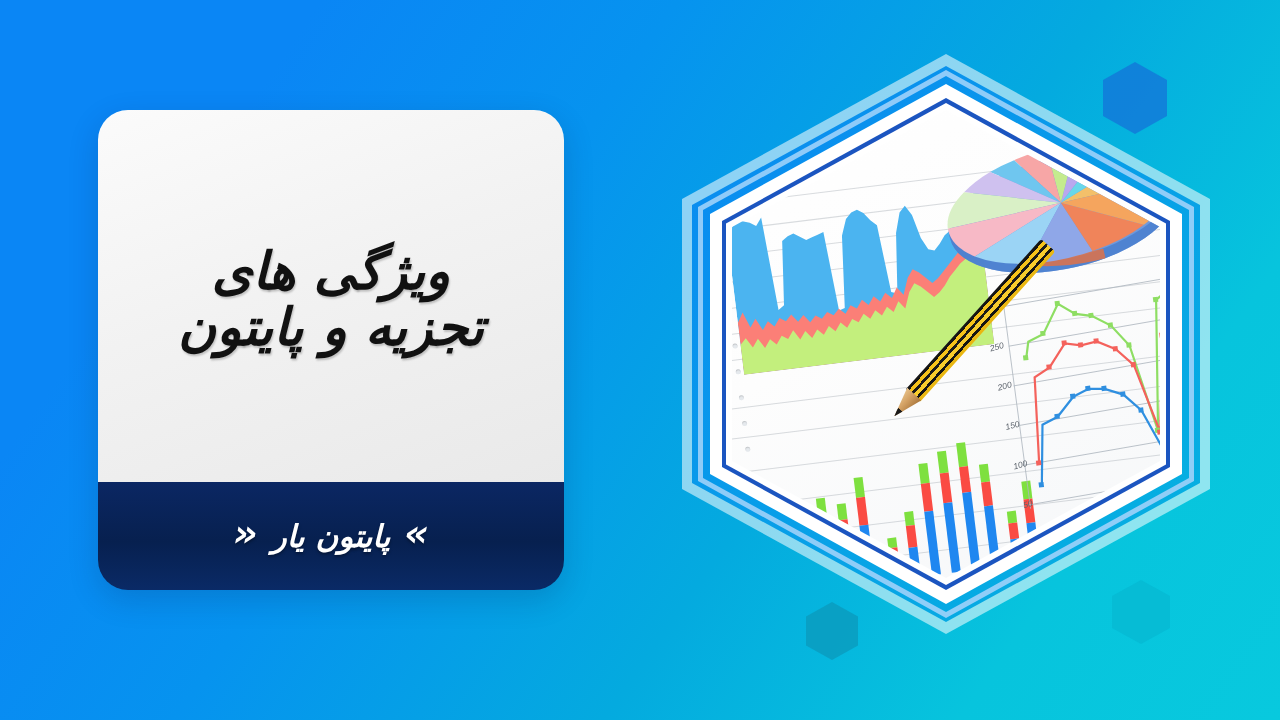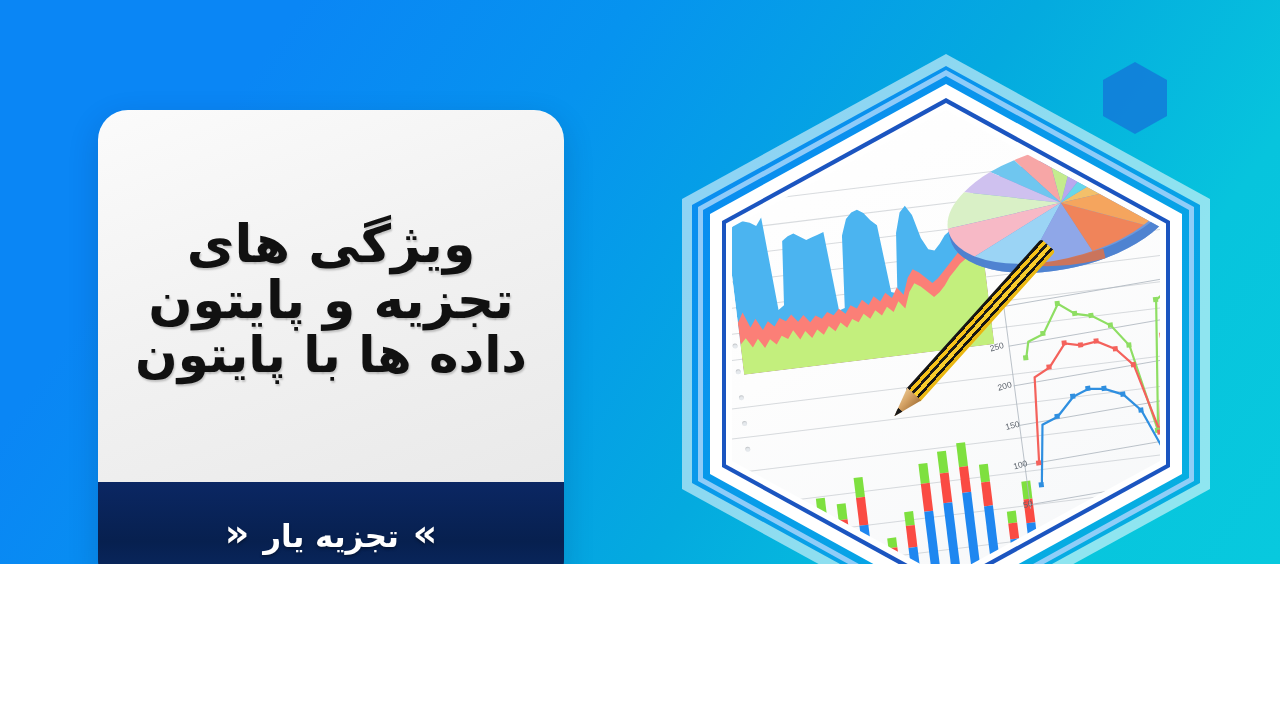--- a/index.html
+++ b/index.html
@@ -5,29 +5,30 @@
   * { margin:0; padding:0; box-sizing:border-box; }
 
   html, body {
     width:1280px; height:720px;
     overflow:hidden;
     font-family:"DejaVu Sans", sans-serif;
   }
 
   #stage {
     position:relative;
-    width:1280px; height:564px;
+    width:1280px; height:720px;
     background:linear-gradient(125deg,
         #0a86f5 0%,
         #0a86f5 18%,
         #0693ef 38%,
         #04aadf 62%,
         #07c4dd 82%,
         #08c9de 100%);
     overflow:hidden;
+    font-style:italic;
   }
 
   
   .deco-hex {
     position:absolute;
     clip-path:polygon(50% 0%, 100% 25%, 100% 75%, 50% 100%, 0% 75%, 0% 25%);
   }
   .deco-hex.r1 { left:1103px; top:62px;  width:64px; height:72px; background:#1377d8; opacity:.80; }
   .deco-hex.r2 { left:806px;  top:602px; width:52px; height:58px; background:#0b9cc0; opacity:.85; }
   .deco-hex.r3 { left:1112px; top:580px; width:58px; height:64px; background:#06bad3; opacity:.85; }
@@ -243,25 +244,24 @@
 <div id="stage">
 
   <div class="deco-hex r1"></div>
   <div class="deco-hex r2"></div>
   <div class="deco-hex r3"></div>
 
   <div id="card">
     <div id="card-body">
       <div class="headline l1">ویژگی های</div>
       <div class="headline l2">تجزیه و پایتون</div>
-      <div class="headline l3">داده ها با پایتون</div>
     </div>
     <div id="card-banner">
       <span class="chev">»</span>
-      <span id="banner-text">تجزیه یار</span>
+      <span id="banner-text">پایتون یار</span>
       <span class="chev">«</span>
     </div>
   </div>
 
   <div id="hex-wrap">
     <div class="hex-outline" id="ring-outer"></div>
     <div class="hex-outline" id="ring-outer-in"></div>
     <div class="hex-outline" id="ring-mid"></div>
     <div class="hex-outline" id="ring-mid-in"></div>
     <div class="hex-outline" id="ring-white"></div>

